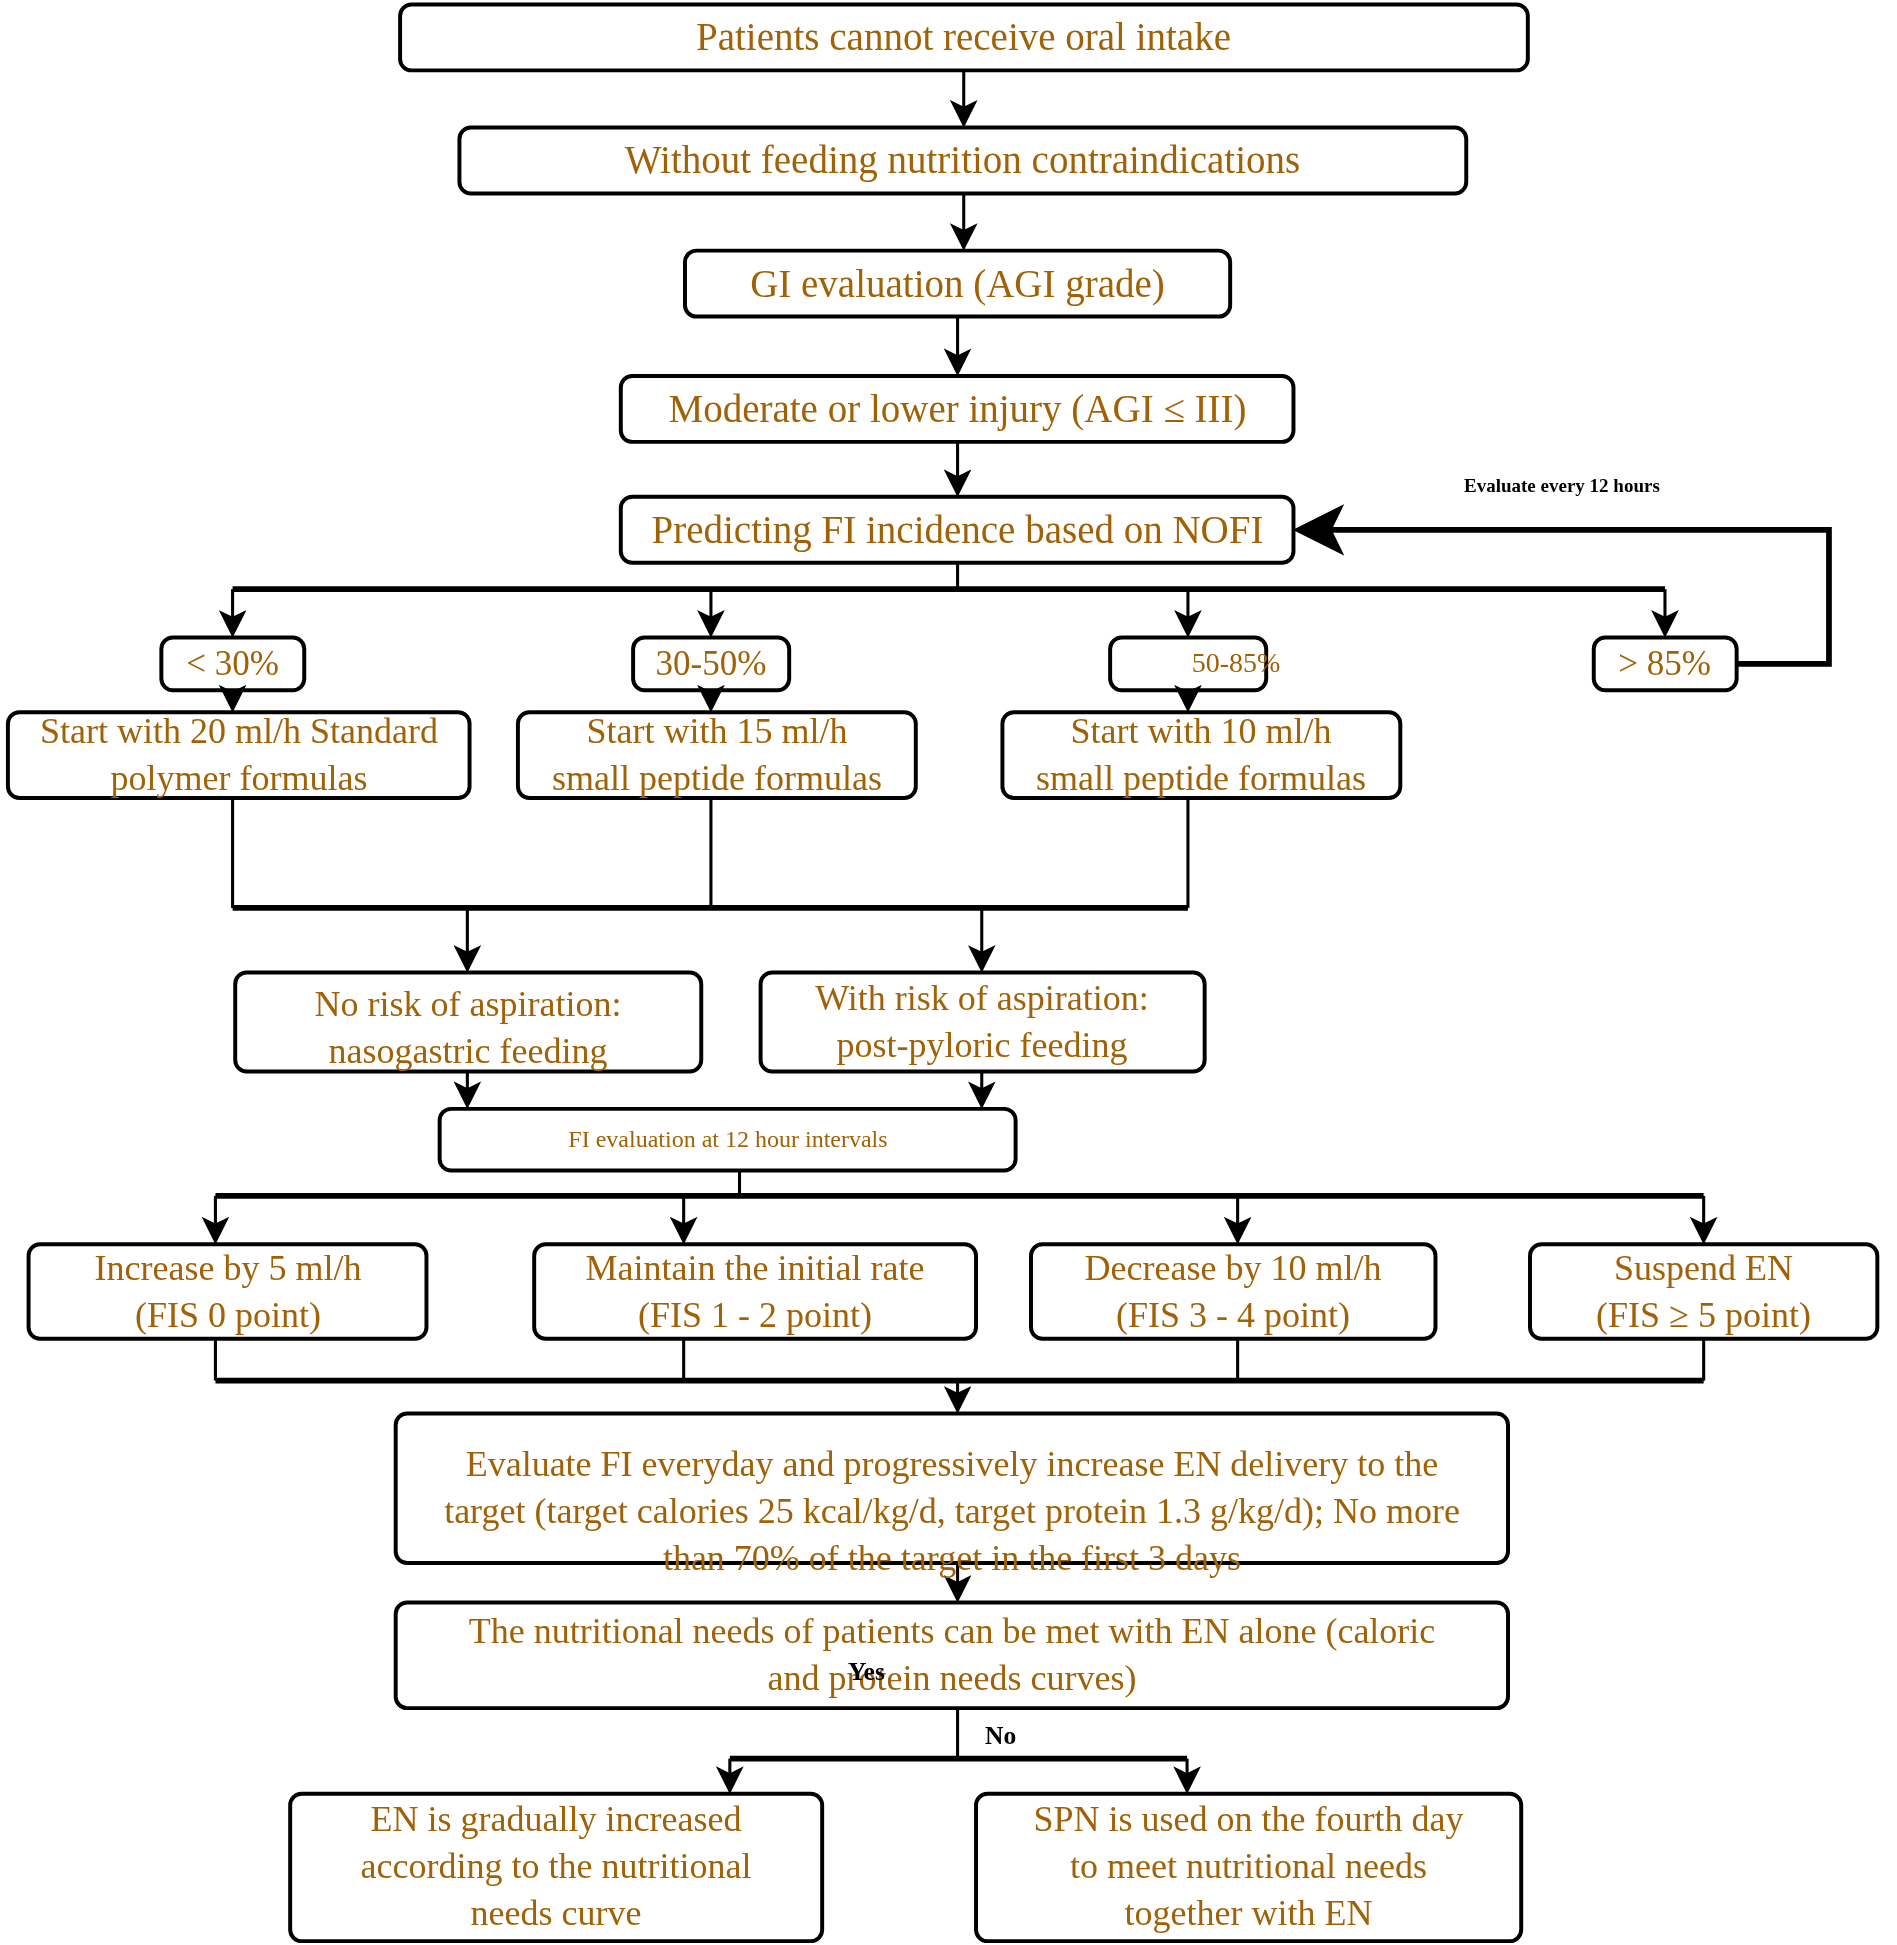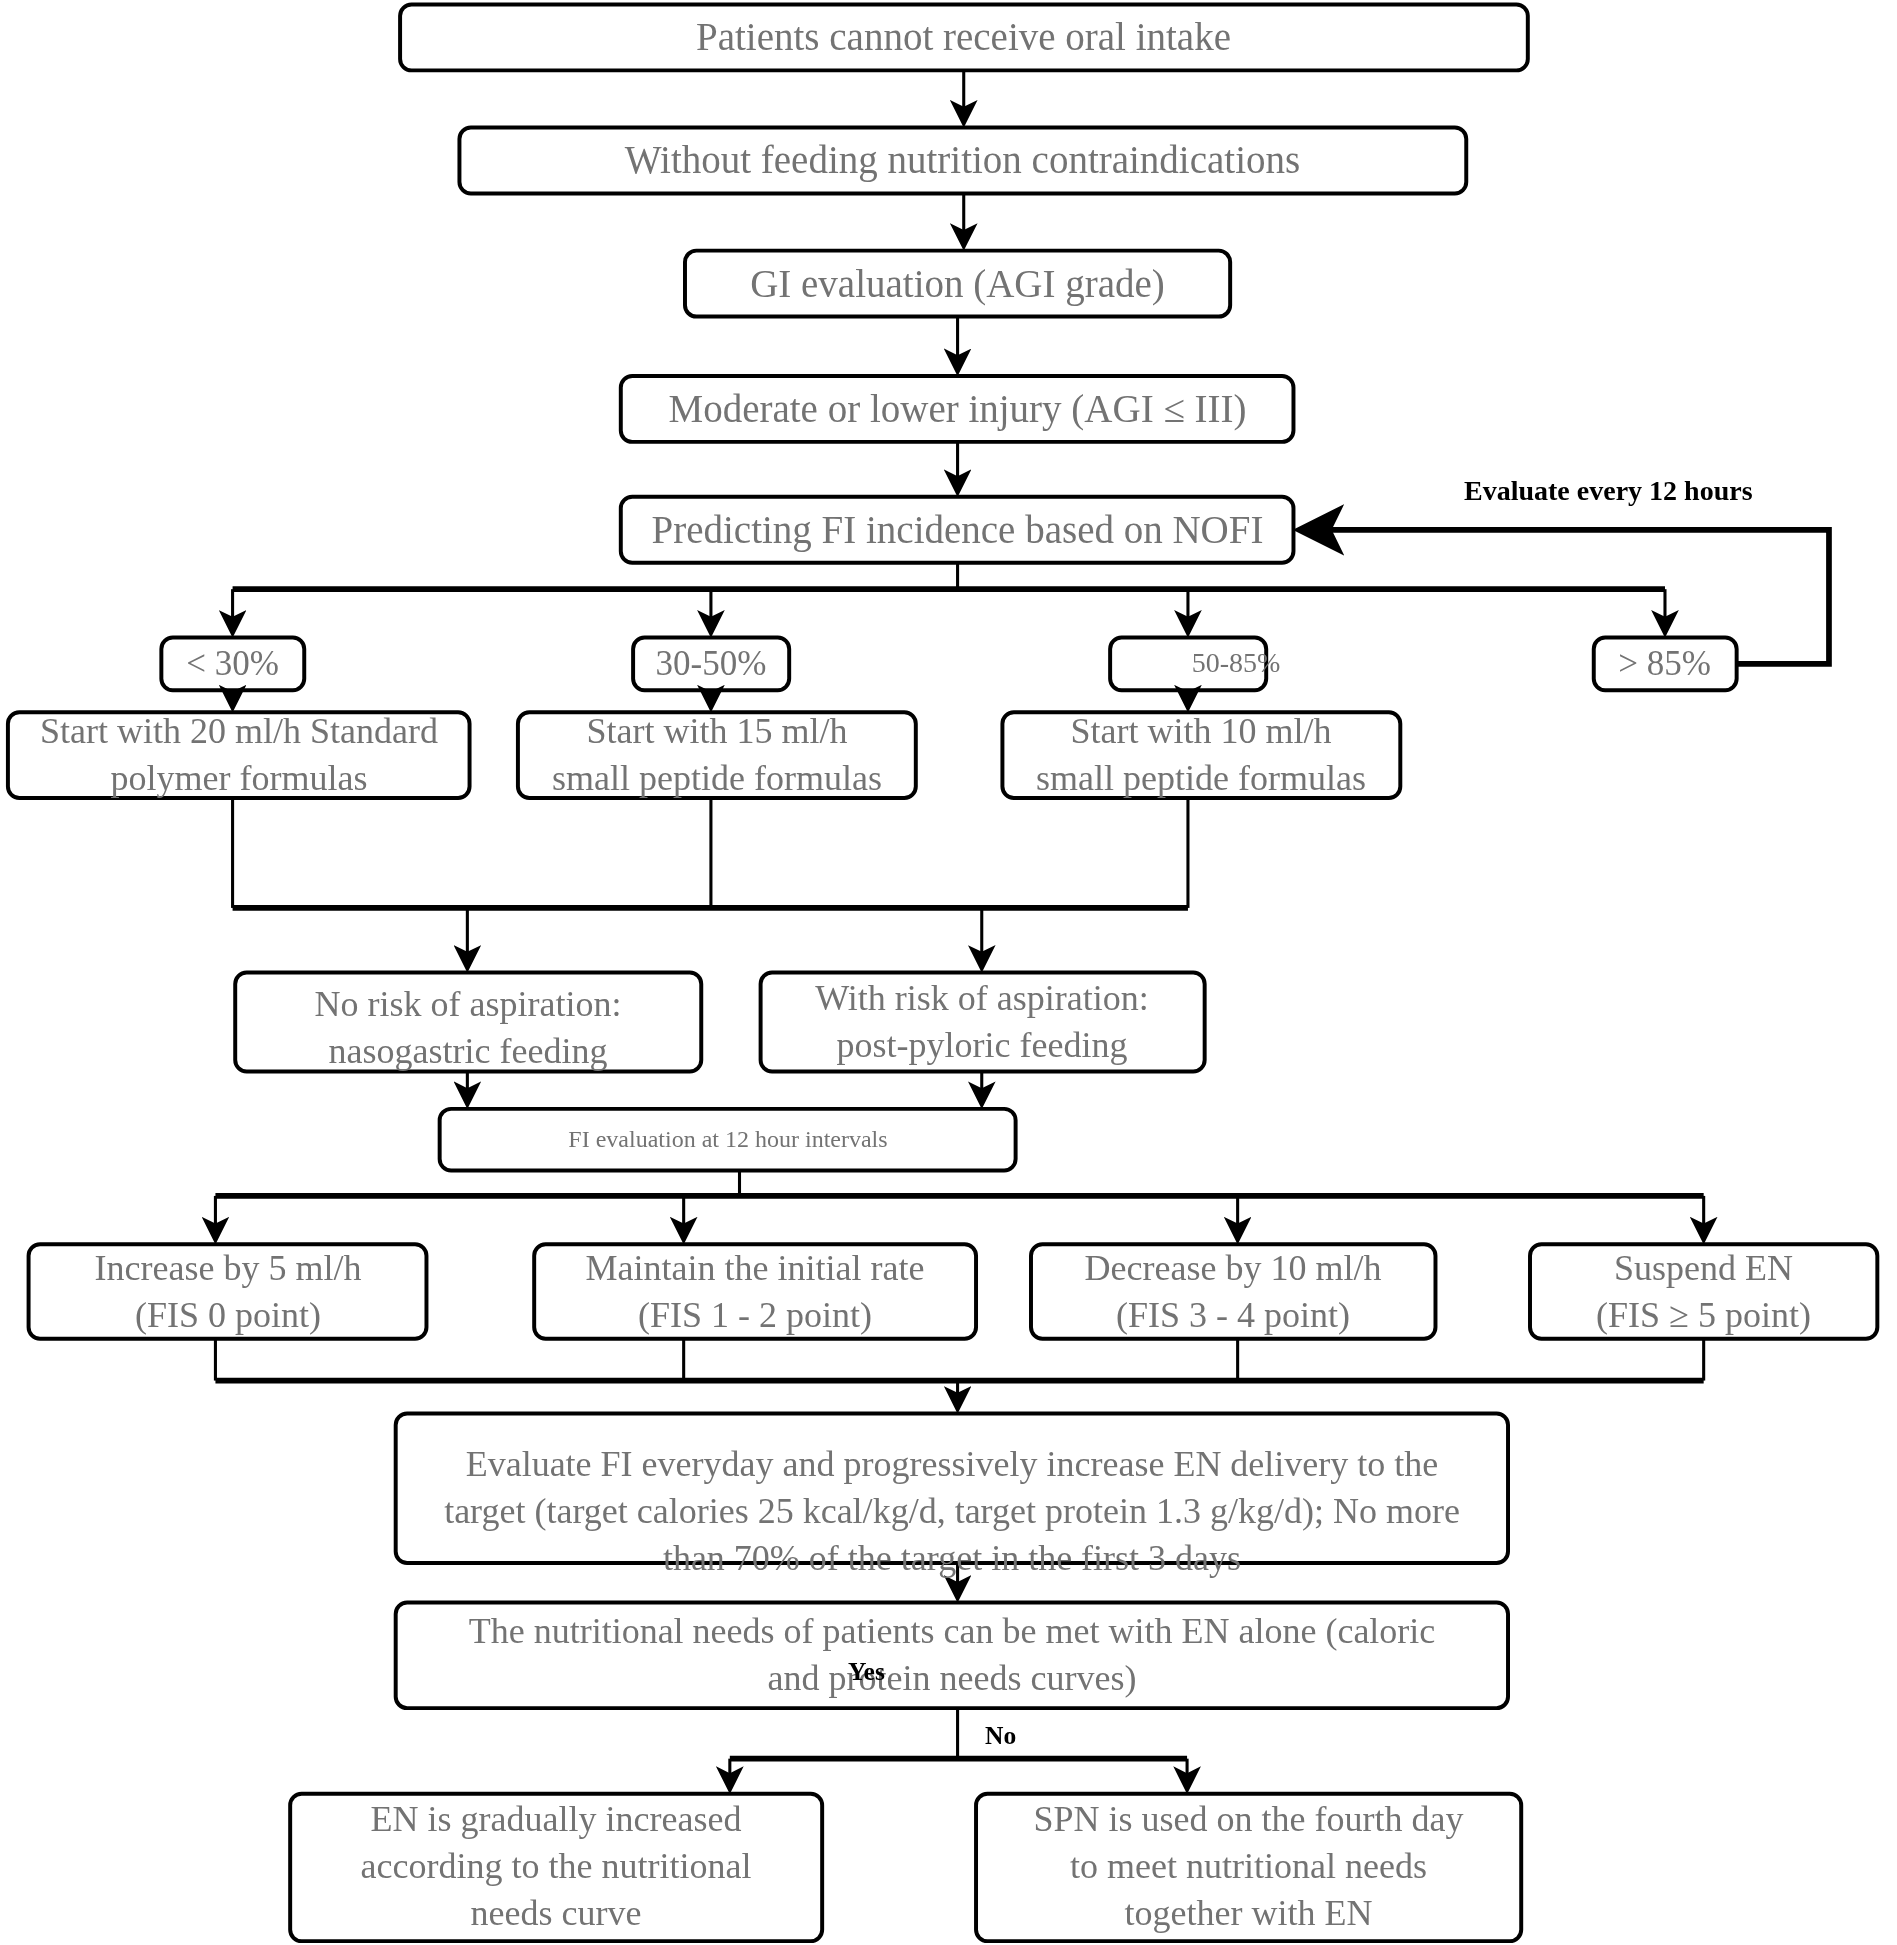--- a/index.html
+++ b/index.html
@@ -40,21 +40,21 @@
     stroke: #000000;
     stroke-width: 13;
   }
   .node-label {
     position: absolute;
     display: flex;
     align-items: center;
     justify-content: center;
     text-align: center;
     font-family: "Liberation Serif", "DejaVu Serif", serif;
-    color: #737373;
+    color: #a16207;
     line-height: 1.30;
     box-sizing: border-box;
     pointer-events: none;
     white-space: pre-line;
   }
   .edge-label {
     position: absolute;
     font-family: "Liberation Serif", "DejaVu Serif", serif;
     font-weight: bold;
     color: #000000;
@@ -191,19 +191,19 @@
 and protein needs curves)</div>
       <div class="node-label" style="left: 290px; top: 1793px; width: 532px; height: 147px; font-size: 36px;">EN is gradually increased
 according to the nutritional
 needs curve</div>
       <div class="node-label" style="left: 976px; top: 1793px; width: 545px; height: 147px; font-size: 36px;">SPN is used on the fourth day
 to meet nutritional needs
 together with EN</div>
     </div>
 
   <div id="edge-labels">
-      <div class="edge-label" style="left: 1464px; top: 475px; font-size: 28px; text-align: right;">Evaluate every 12 hours</div>
+      <div class="edge-label" style="left: 1464px; top: 475px; font-size: 19px; text-align: right;">Evaluate every 12 hours</div>
       <div class="edge-label" style="left: 848px; top: 1657px; font-size: 25.5px;">Yes</div>
       <div class="edge-label" style="left: 985px; top: 1721px; font-size: 25.5px;">No</div>
     </div>
 
 </div>
 
 
 </body></html>

